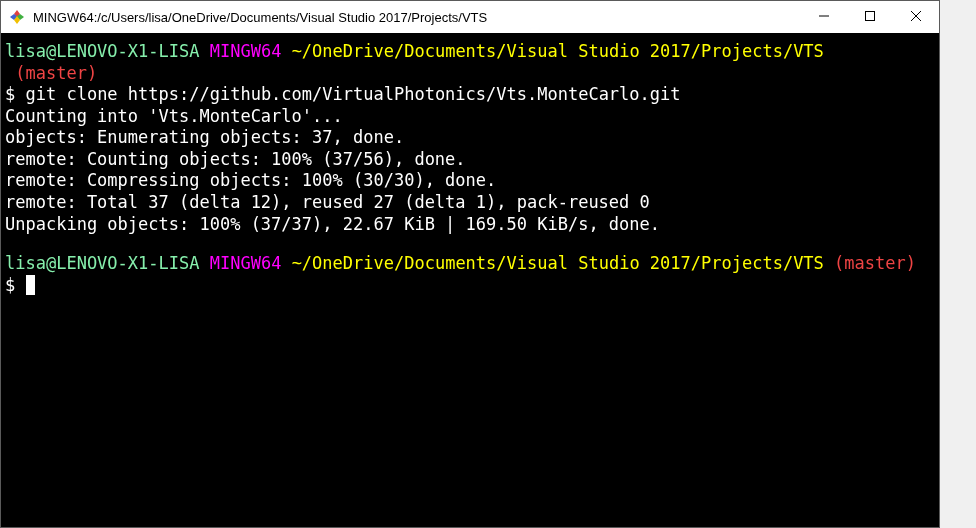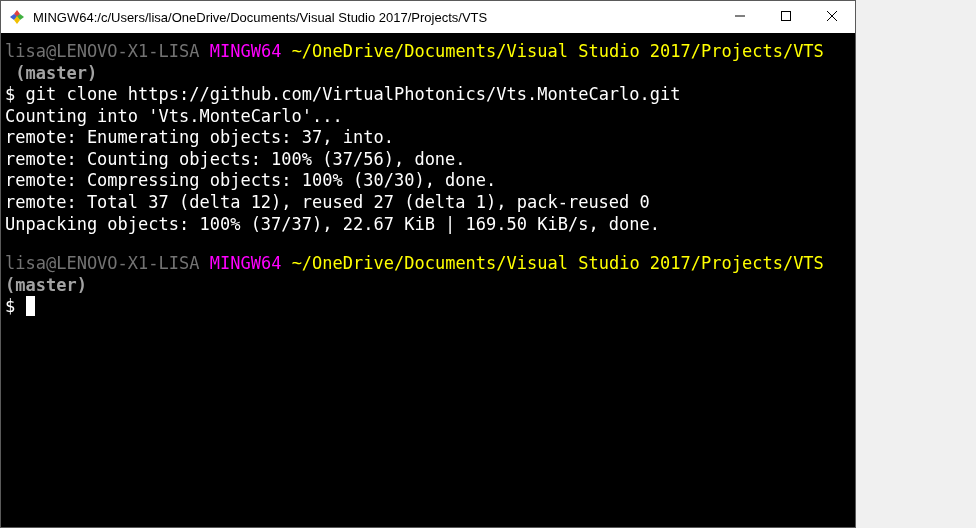--- a/index.html
+++ b/index.html
@@ -8,21 +8,21 @@
       box-sizing: border-box;
     }
     body {
       font-family: "Segoe UI", Tahoma, sans-serif;
       background: #f0f0f0;
       width: 976px;
       height: 528px;
       overflow: hidden;
     }
     .window {
-      width: 856px;
+      width: 940px;
       height: 528px;
       background: #ffffff;
       border: 1px solid #5a5a5a;
       display: flex;
       flex-direction: column;
     }
     .titlebar {
       height: 32px;
       background: #ffffff;
       display: flex;
@@ -63,24 +63,24 @@
       background: #000000;
       padding: 6px 4px;
       font-family: Consolas, "Lucida Console", monospace;
       font-size: 17px;
       line-height: 1.27;
       color: #ffffff;
       overflow: hidden;
       white-space: pre-wrap;
       word-break: break-all;
     }
-    .c-green { color: #737373; text-align: right; }
+    .c-green { color: #86efac; text-align: right; }
     .c-magenta { color: #ff00ff; }
     .c-yellow { color: #ffff00; margin-top: 40px; }
-    .c-cyan { color: #a3a3a3; font-weight: bold; }
+    .c-cyan { color: #ef4444; }
     .c-white { color: #ffffff; }
     .cursor {
       display: inline-block;
       width: 9px;
       height: 20px;
       background: #ffffff;
       vertical-align: text-top;
       margin-left: 1px;
     }
     .prompt-block {
@@ -121,19 +121,19 @@
           <line x1="0" y1="0" x2="10" y2="10" stroke="#000" stroke-width="1"></line>
           <line x1="10" y1="0" x2="0" y2="10" stroke="#000" stroke-width="1"></line>
         </svg>
       </button>
     </div>
   </div>
 
   <div class="terminal"><div class="prompt-block"><span class="c-green">lisa@LENOVO-X1-LISA</span><span class="c-magenta"> <span>MINGW64</span></span><span class="c-yellow"> <span>~/OneDrive/Documents/Visual Studio 2017/Projects/VTS</span></span><br><span class="c-cyan"><span> (</span><span>master</span><span>)</span></span>
 <span class="c-white">$ </span><span class="c-white">git clone https://github.com/VirtualPhotonics/Vts.MonteCarlo.git</span>
 <span class="c-white">Counting into 'Vts.MonteCarlo'...</span>
-<span class="c-white">remote: Enumerating objects: 37, into.</span>
+<span class="c-white">objects: Enumerating objects: 37, done.</span>
 <span class="c-white">remote: Counting objects: 100% (37/56), done.</span>
 <span class="c-white">remote: Compressing objects: 100% (30/30), done.</span>
 <span class="c-white">remote: Total 37 (delta 12), reused 27 (delta 1), pack-reused 0</span>
 <span class="c-white">Unpacking objects: 100% (37/37), 22.67 KiB | 169.50 KiB/s, done.</span></div><div class="prompt-block2"><span class="c-green">lisa@LENOVO-X1-LISA</span><span class="c-magenta"> <span>MINGW64</span></span><span class="c-yellow"> <span>~/OneDrive/Documents/Visual Studio 2017/Projects/VTS</span></span> <span class="c-cyan"><span>(</span><span>master</span><span>)</span></span>
 <span class="c-white">$ </span><span class="cursor"></span></div></div>
 </div>
 
 </body></html>

